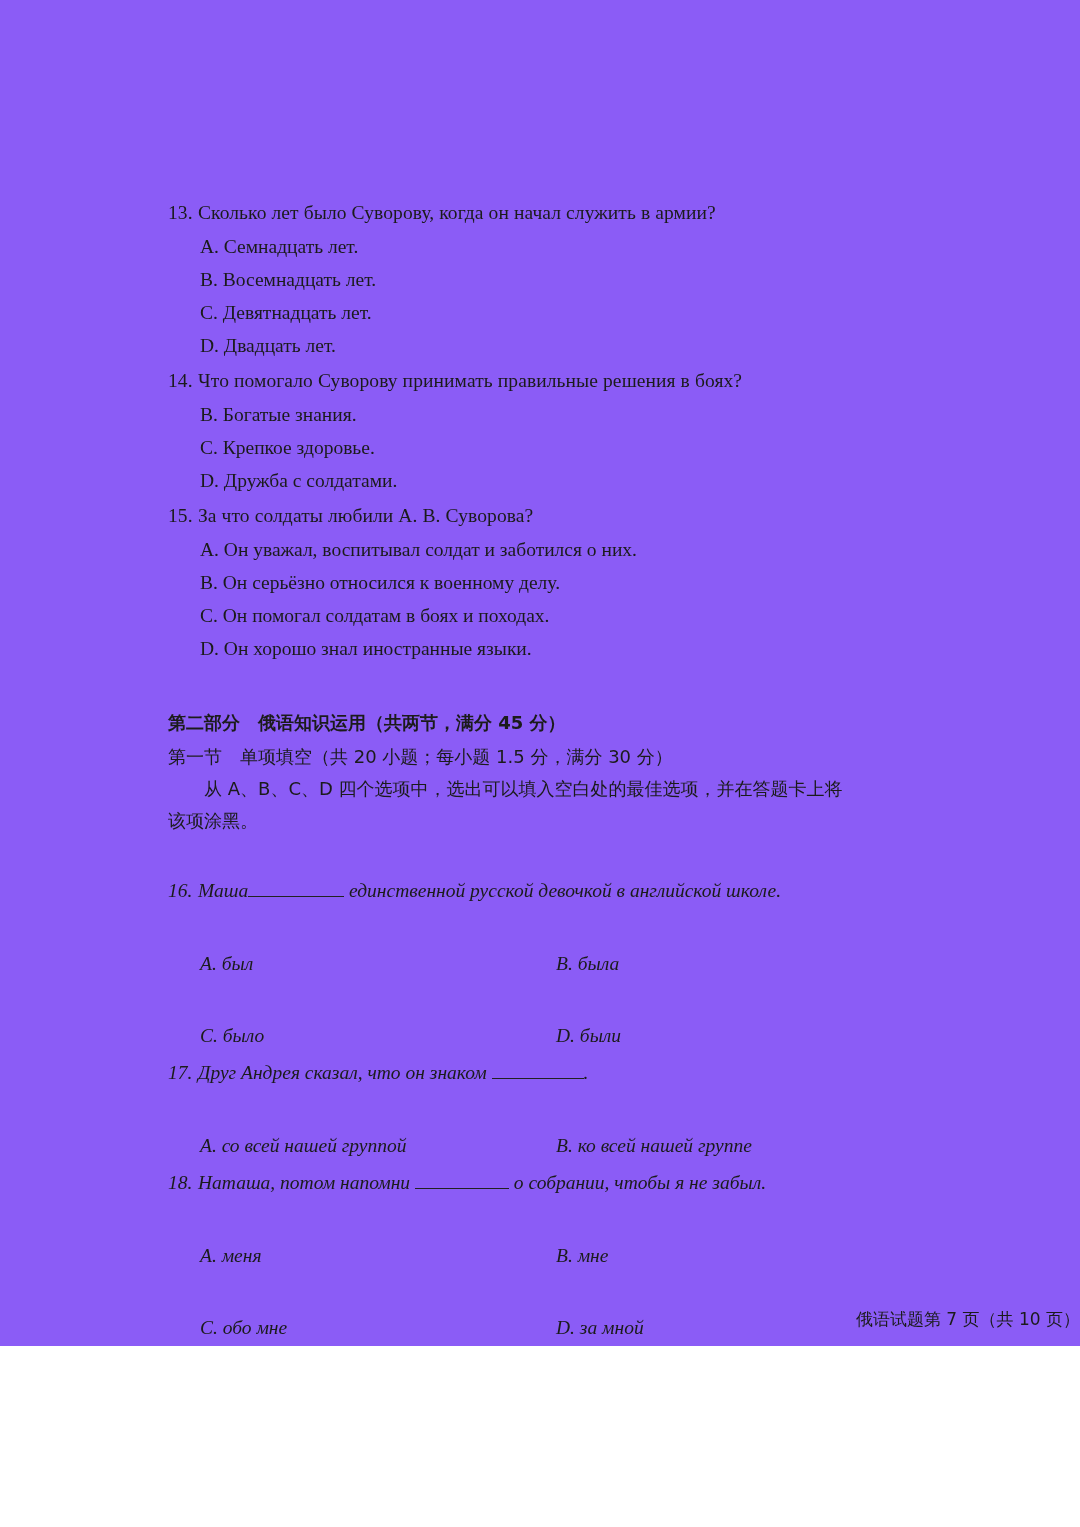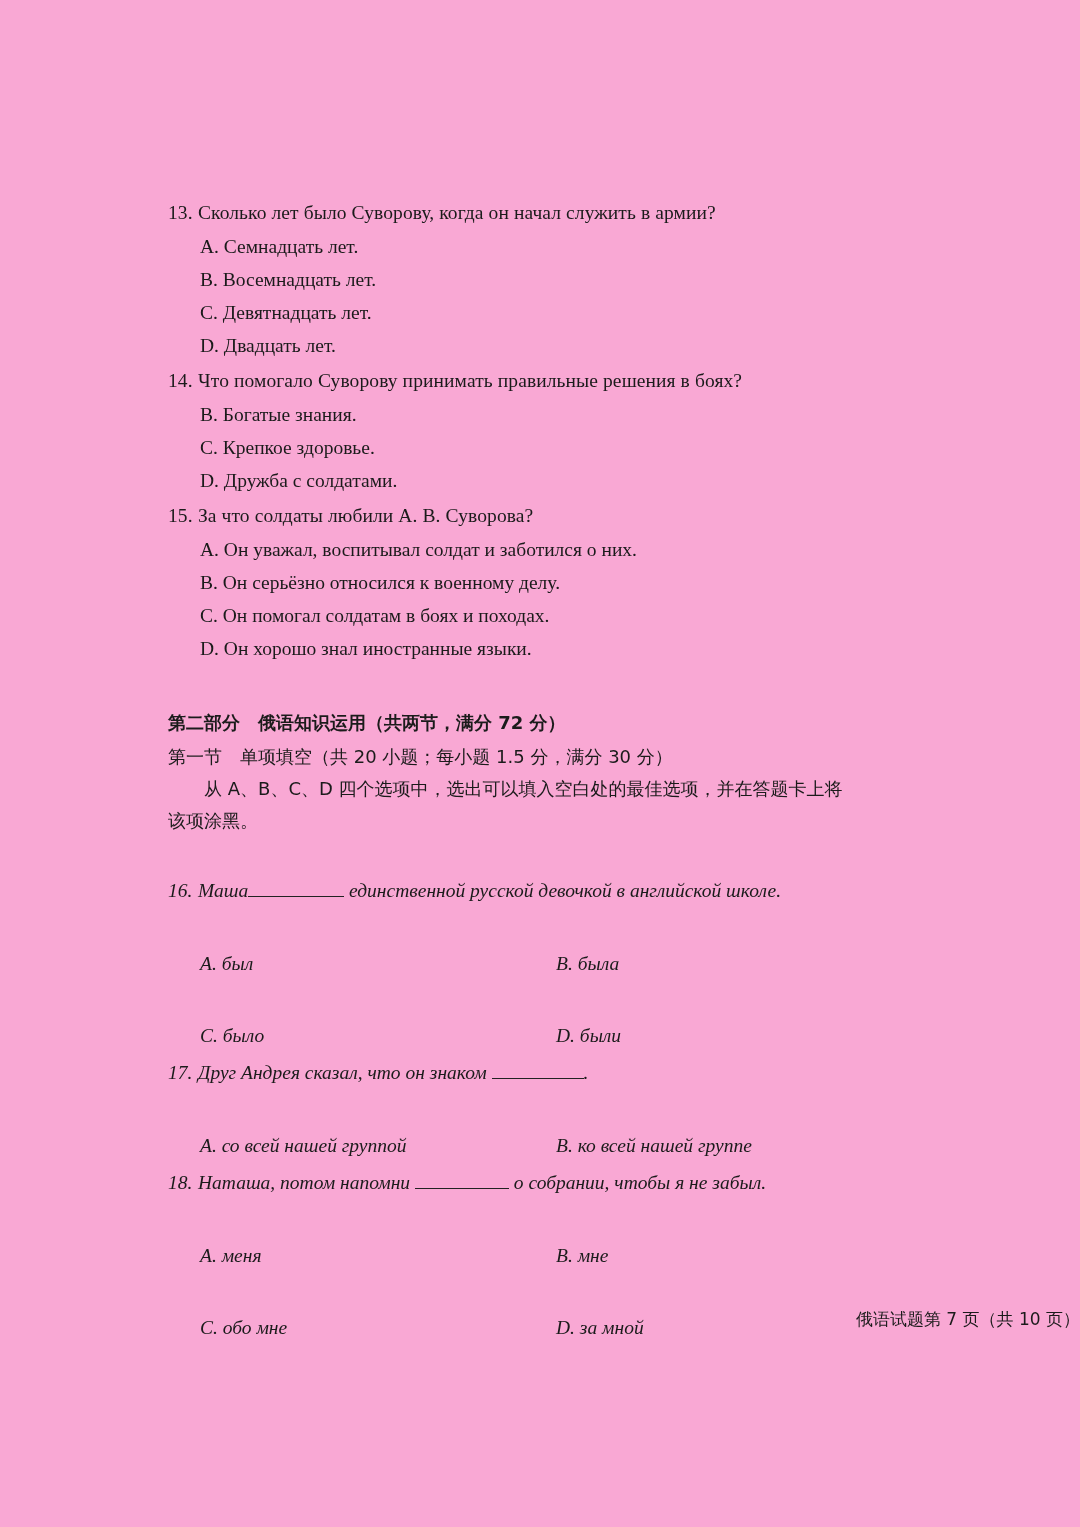--- a/index.html
+++ b/index.html
@@ -10,22 +10,22 @@
     width: 1080px;
     height: 1527px;
     background: #ffffff;
     font-family: "Liberation Serif", serif;
     color: #1b1b1b;
     overflow: hidden;
   }
   .page {
     position: relative;
     width: 1080px;
-    height: 1527px;
-    background: #f9a8d4;
+    height: 1346px;
+    background: #8b5cf6;
     box-sizing: border-box;
   }
   .content {
     position: absolute;
     left: 168px;
     top: 196px;
     width: 744px;
   }
 
   
@@ -143,21 +143,21 @@
         <span class="q-num">15.</span><span>За что солдаты любили А. В. Суворова?</span>
       </div>
       <div class="opt">A. Он уважал, воспитывал солдат и заботился о них.</div>
       <div class="opt">B. Он серьёзно относился к военному делу.</div>
       <div class="opt">C. Он помогал солдатам в боях и походах.</div>
       <div class="opt">D. Он хорошо знал иностранные языки.</div>
     </div>
 
     <div class="section-gap"></div>
 
-    <div class="cn cn-bold">第二部分　俄语知识运用（共两节，满分 72 分）</div>
+    <div class="cn cn-bold">第二部分　俄语知识运用（共两节，满分 45 分）</div>
     <div class="cn cn-sec2">第一节　单项填空（共 20 小题；每小题 1.5 分，满分 30 分）</div>
     <div class="cn cn-indent">从 A、B、C、D 四个选项中，选出可以填入空白处的最佳选项，并在答题卡上将</div>
     <div class="cn">该项涂黑。</div>
 
     <div class="cloze-gap"></div>
 
     <div class="cz-block">
       <div class="cz-stem">
         <span class="q-num">16.</span><span>Маша</span><span class="blank blank-w1"></span> <span>единственной русской девочкой в английской школе.</span>
       </div>

